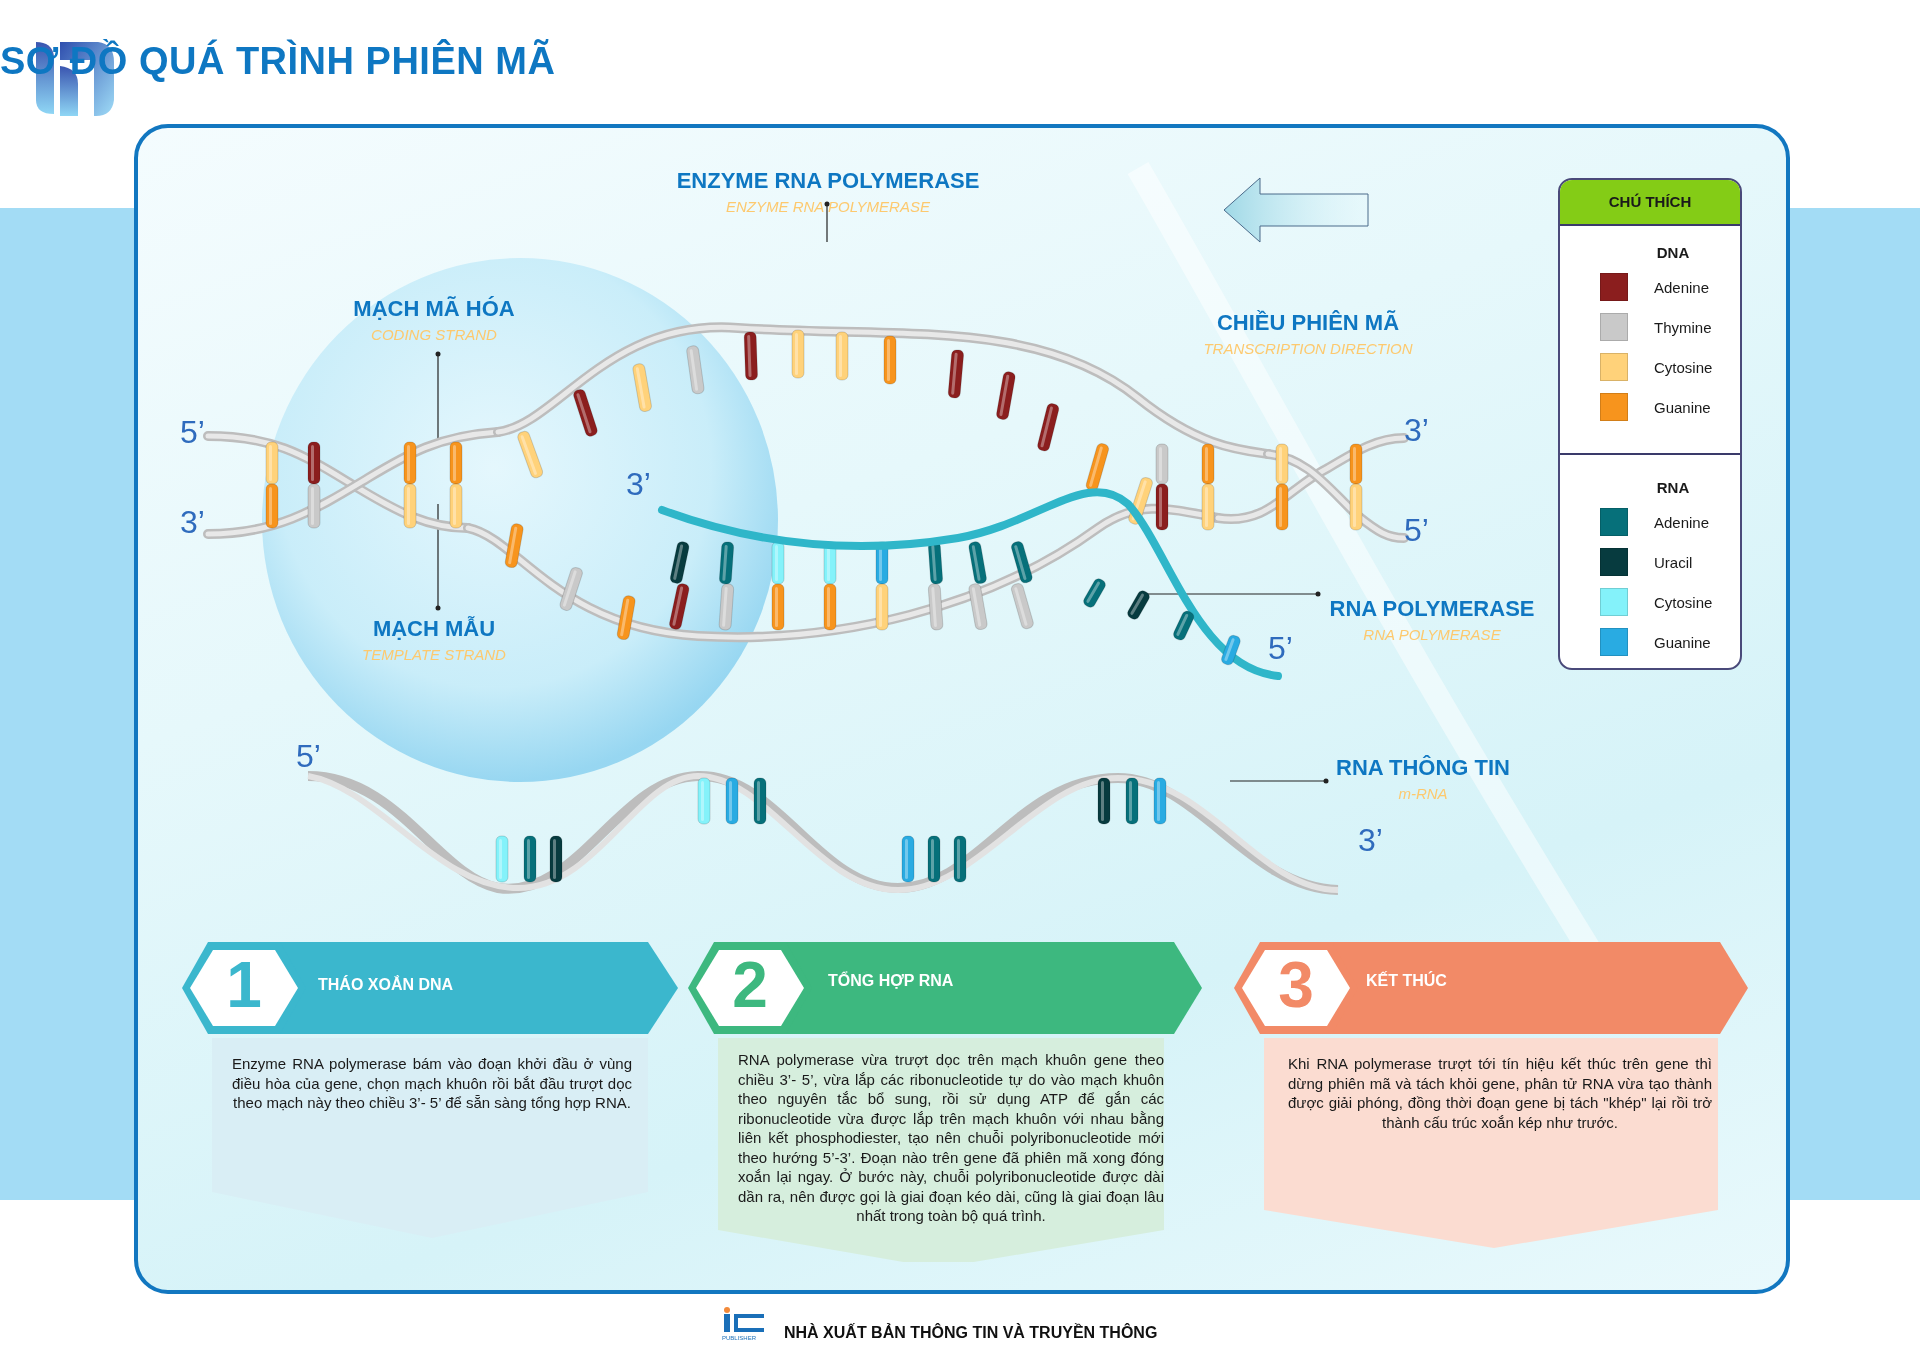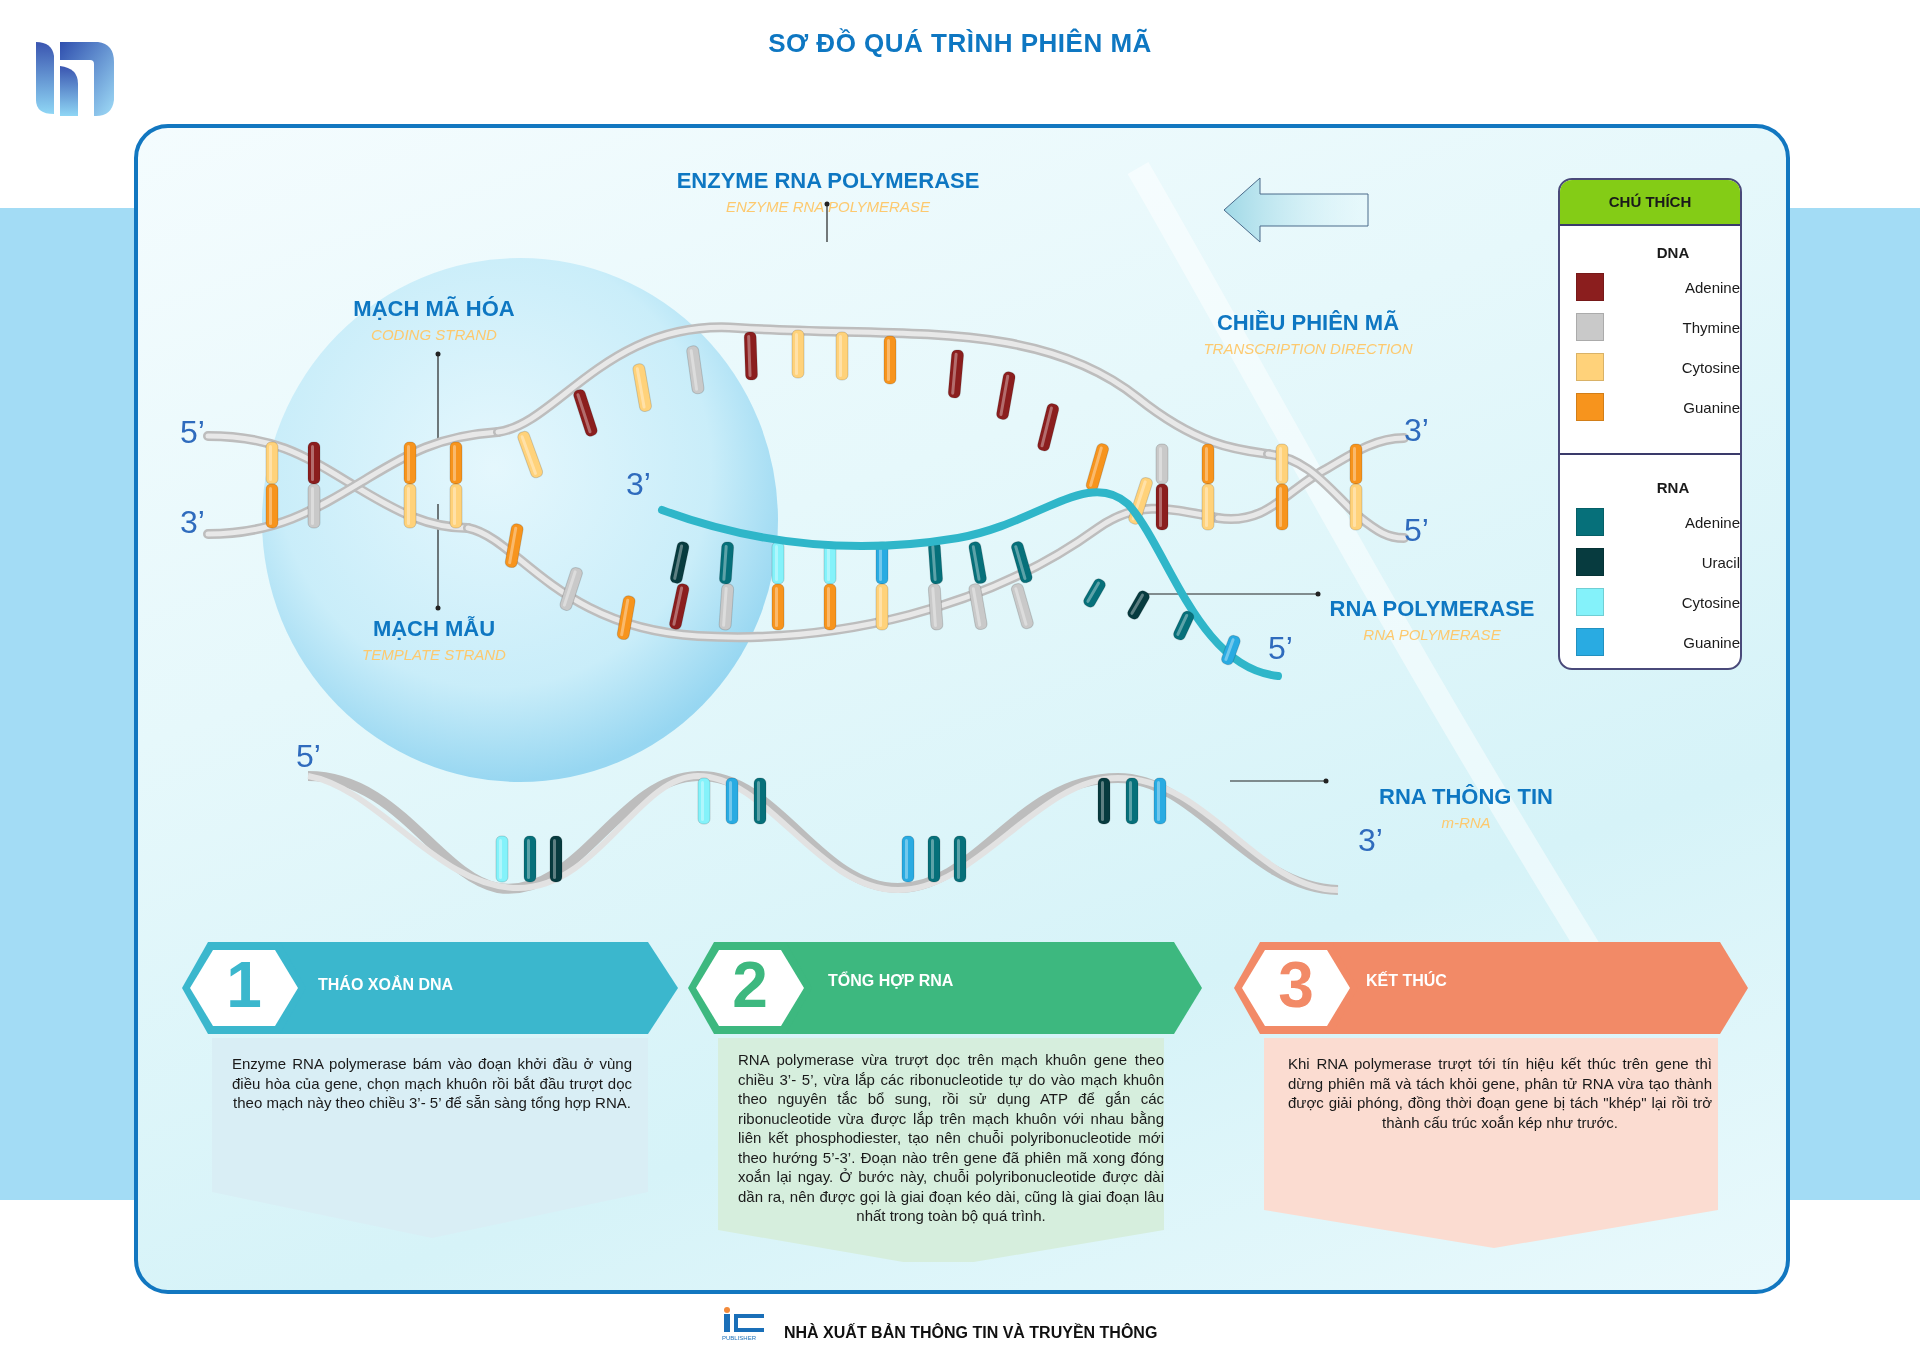--- a/index.html
+++ b/index.html
@@ -1,30 +1,30 @@
 <!DOCTYPE html>
 <html><head>
 <meta charset="utf-8">
 <style>
   html,body{margin:0;padding:0;}
   body{width:1920px;height:1355px;position:relative;background:#ffffff;overflow:hidden;font-family:"Liberation Sans",sans-serif;}
   .band{position:absolute;left:0;top:208px;width:1920px;height:992px;background:#a3dcf5;}
   .logo{position:absolute;left:34px;top:40px;width:82px;height:78px;}
-  .page-title{position:absolute;left:0;width:1920px;top:28px;text-align:center;color:#0e77c2;font-weight:bold;font-size:26px;letter-spacing:0.5px;}
+  .page-title{position:absolute;left:0;width:1920px;top:40px;text-align:left;color:#0e77c2;font-weight:bold;font-size:38px;letter-spacing:0.5px;}
   .frame{position:absolute;left:134px;top:124px;width:1648px;height:1162px;border:4px solid #1277c0;border-radius:34px;background:linear-gradient(160deg,#f4fcfe 0%,#e6f8fb 35%,#d6f3f8 70%,#e9f9fc 100%);overflow:hidden;}
   .diagram{position:absolute;left:0;top:0;}
   .lbl{position:absolute;text-align:center;font-weight:bold;}
   .lbl .vi{color:#0e77c2;font-size:22px;display:block;white-space:nowrap;}
   .lbl .en{color:#fdc96e;font-size:15px;font-style:italic;display:block;white-space:nowrap;margin-top:4px;font-weight:normal;}
   .prime{position:absolute;color:#2f6bbd;font-size:32px;font-family:"Liberation Sans",sans-serif;}
   .legend{position:absolute;left:1556px;top:176px;width:180px;height:488px;border:2px solid #4a4a7a;border-radius:14px;background:#fff;overflow:hidden;}
   .legend .lh{height:44px;background:#84cc16;border-bottom:2px solid #3a3a6a;text-align:center;line-height:44px;font-weight:bold;font-size:15px;color:#1a1a1a;}
   .legend .sec{position:relative;}
   .legend .sec-title{text-align:center;font-weight:bold;font-size:15px;color:#1a1a1a;margin:18px 0 6px 0;padding-left:46px;}
-  .legend .row{display:flex;align-items:center;height:40px;padding-left:16px;justify-content:space-between;}
+  .legend .row{display:flex;align-items:center;height:40px;padding-left:40px;}
   .legend .sw{width:26px;height:26px;border:1px solid rgba(0,0,0,0.15);}
   .legend .nm{margin-left:26px;font-size:15px;color:#1a1a1a;}
   .legend .divider{height:2px;background:#3a3a6a;margin-top:26px;}
   .step{position:absolute;}
   .step .head{position:absolute;left:0;top:0;}
   .step .title{position:absolute;color:#fff;font-weight:bold;font-size:16px;white-space:nowrap;}
   .step .num{position:absolute;font-weight:bold;font-size:64px;text-align:center;width:80px;}
   .step .body{position:absolute;font-size:15px;line-height:19.5px;color:#1a1a1a;text-align:justify;text-align-last:center;}
   .footer{position:absolute;left:720px;top:1306px;display:flex;align-items:flex-end;}
   .footer .pub{font-size:16px;font-weight:bold;color:#111;margin-left:14px;}
@@ -377,21 +377,21 @@
     <span class="en">TEMPLATE STRAND</span>
   </div>
   <div class="lbl" style="left:1050px;top:182px;width:240px;">
     <span class="vi">CHIỀU PHIÊN MÃ</span>
     <span class="en">TRANSCRIPTION DIRECTION</span>
   </div>
   <div class="lbl" style="left:1184px;top:454px;width:220px;margin-top:14px;">
     <span class="vi">RNA POLYMERASE</span>
     <span class="en">RNA POLYMERASE</span>
   </div>
-  <div class="lbl" style="left:1190px;top:656px;width:190px;margin-left:43px;">
+  <div class="lbl" style="left:1190px;top:627px;width:190px;">
     <span class="vi">RNA THÔNG TIN</span>
     <span class="en">m-RNA</span>
   </div>
 
   <div class="prime" style="left:42px;top:286px;">5’</div>
   <div class="prime" style="left:42px;top:376px;">3’</div>
   <div class="prime" style="left:1266px;top:284px;">3’</div>
   <div class="prime" style="left:1266px;top:384px;">5’</div>
   <div class="prime" style="left:488px;top:338px;">3’</div>
   <div class="prime" style="left:1130px;top:502px;">5’</div>

